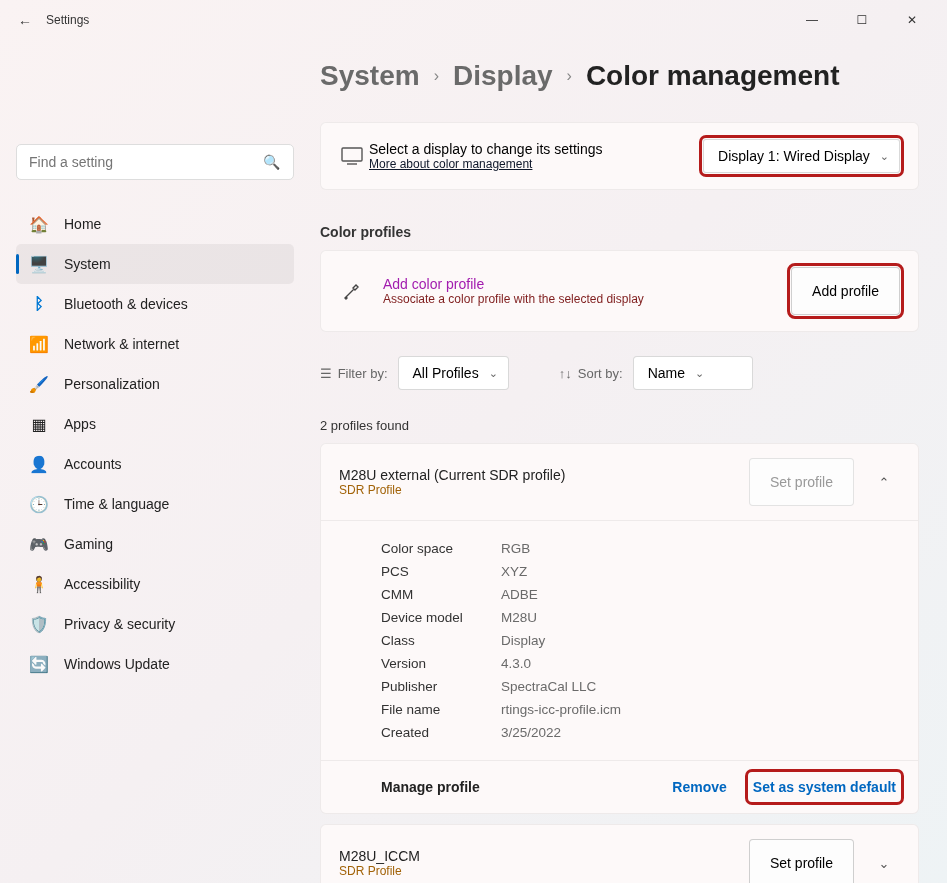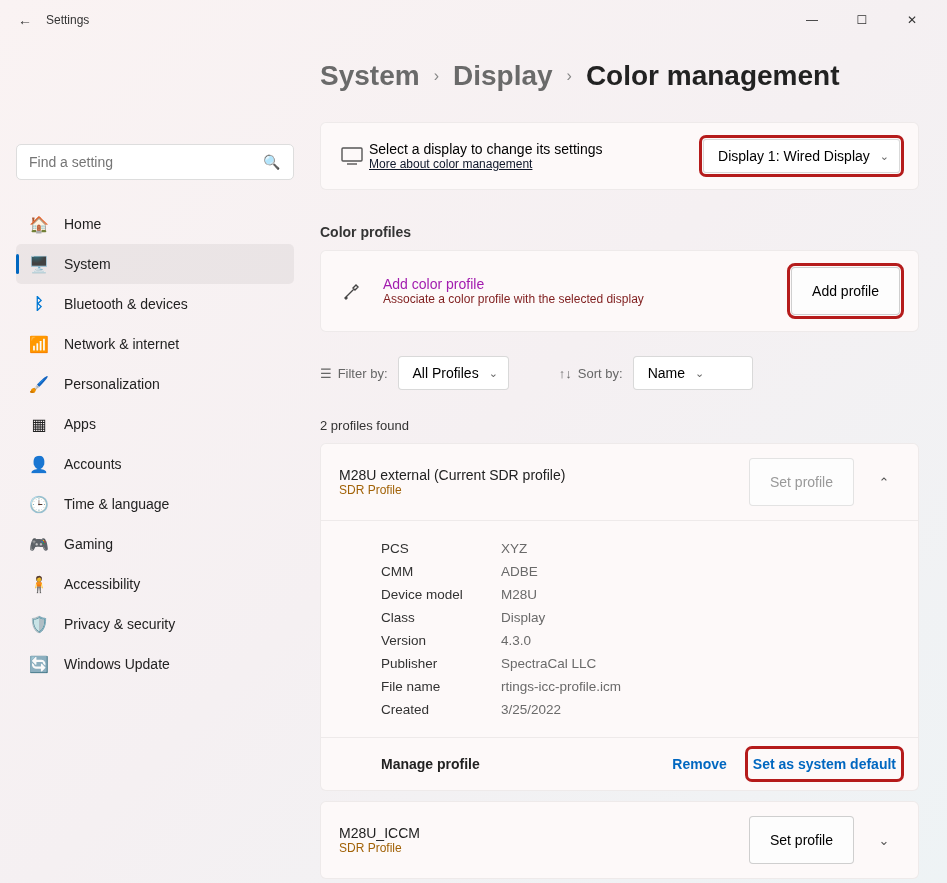--- a/index.html
+++ b/index.html
@@ -213,20 +213,24 @@
       <div class="profile-head">
         <div class="ptxt">
           <div class="pname">M28U external (Current SDR profile)</div>
           <div class="psub">SDR Profile</div>
         </div>
         <button class="btn disabled">Set profile</button>
         <button class="exp-btn"><span>⌃</span></button>
       </div>
       <div class="profile-body">
         <div class="kv">
+            <span class="k">Color space</span>
+            <span class="v">RGB</span>
+          </div>
+        <div class="kv">
             <span class="k">PCS</span>
             <span class="v">XYZ</span>
           </div>
         <div class="kv">
             <span class="k">CMM</span>
             <span class="v">ADBE</span>
           </div>
         <div class="kv">
             <span class="k">Device model</span>
             <span class="v">M28U</span>

